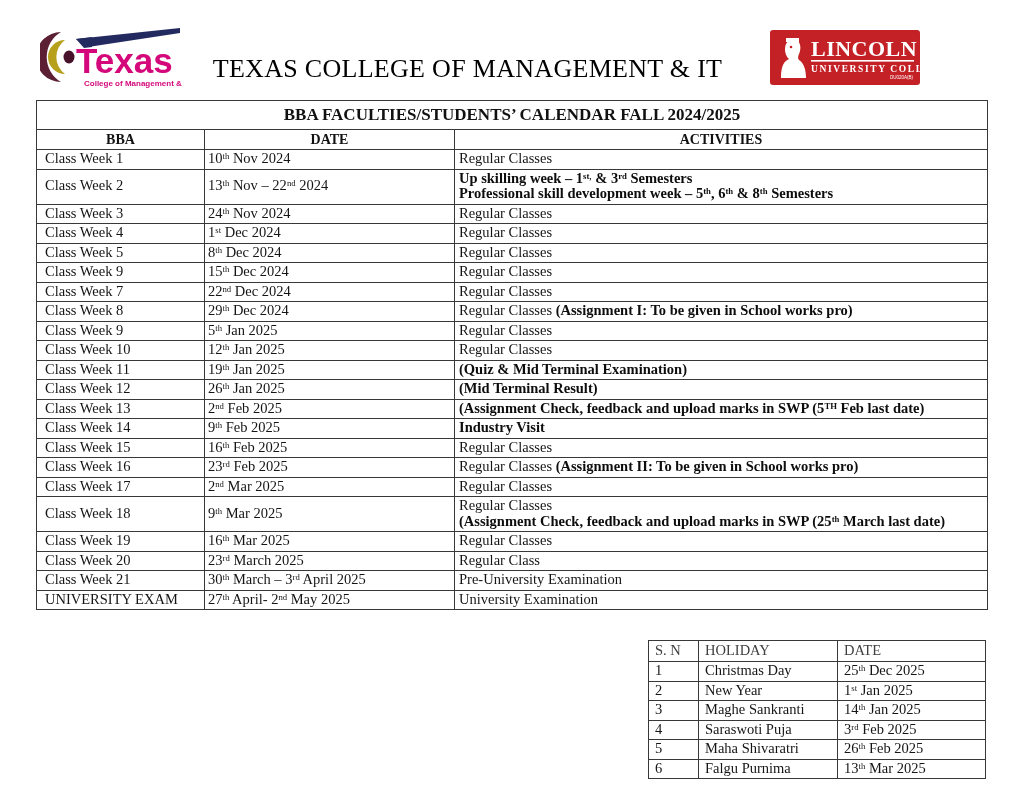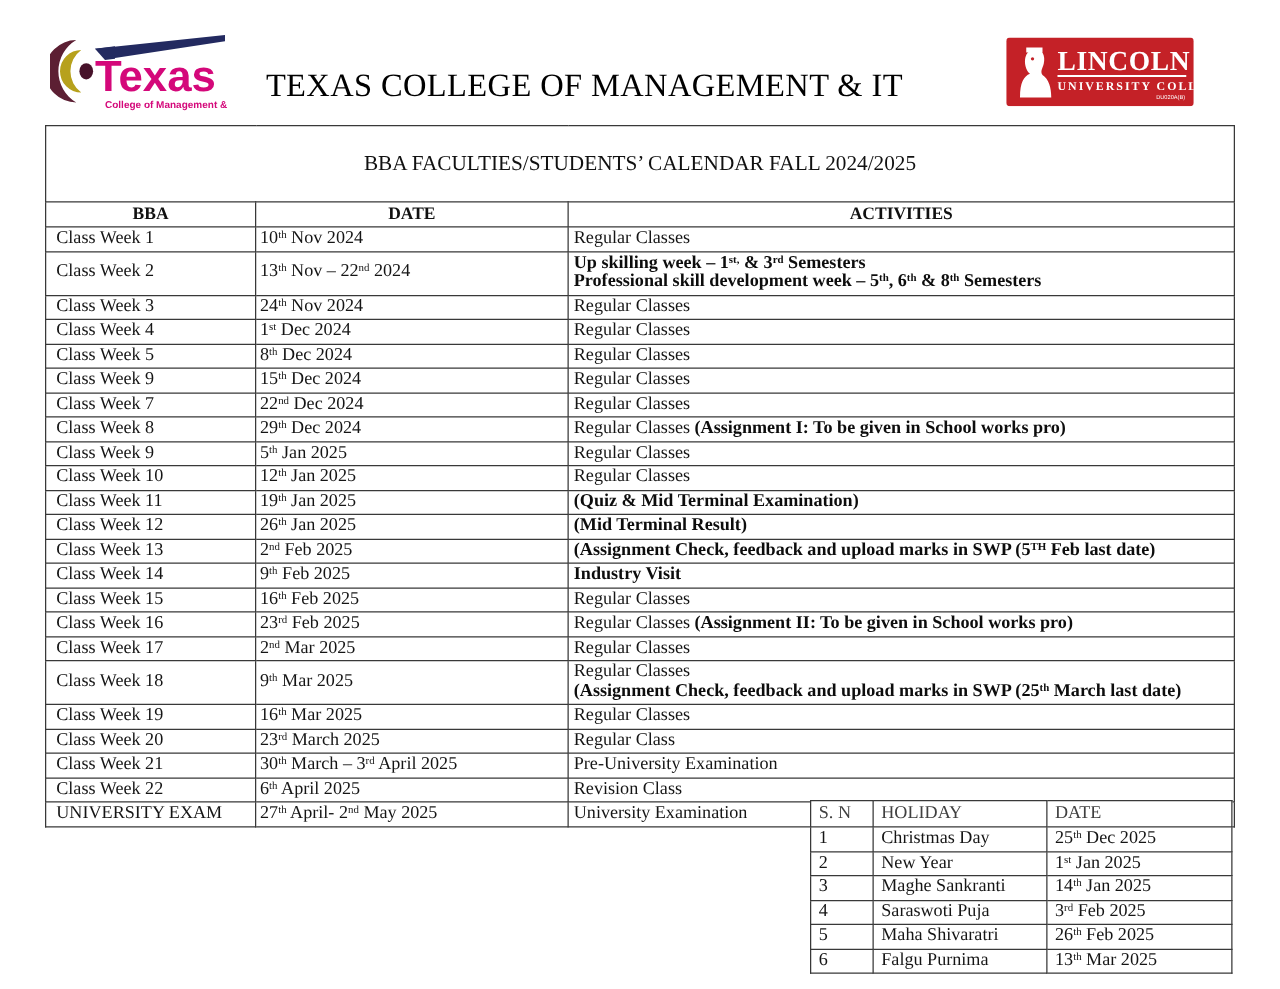--- a/index.html
+++ b/index.html
@@ -10,31 +10,31 @@
   }
   .page{position:absolute;inset:0;background:#fff;overflow:hidden;}
 
   
   .texas-logo{position:absolute;left:40px;top:26px;width:142px;height:66px;}
   .main-title{
     position:absolute;left:150px;top:54px;width:635px;
     text-align:center;font-size:26px;letter-spacing:.3px;color:#000000;
     font-family:"Liberation Serif", serif;white-space:nowrap;
   }
-  .lincoln-logo{position:absolute;left:805px;top:30px;width:140px;height:55px;}
+  .lincoln-logo{position:absolute;left:770px;top:30px;width:140px;height:55px;}
 
   
   table{border-collapse:collapse;table-layout:fixed;background:#fff;}
   td,th{border:1px solid #383838;overflow:hidden;}
   sup{font-size:60%;line-height:0;position:relative;vertical-align:baseline;top:-0.45em;}
 
   
   .cal{position:absolute;left:36px;top:100px;width:952px;border:1.5px solid #2e2e2e;}
   .cal th.cal-title{
-    font-size:17px;font-weight:normal;padding:20px 2px;color:#111;
+    font-size:17px;font-weight:bold;padding:4px 2px;color:#111;
   }
   .cal th.colhead{
     font-size:14px;font-weight:bold;text-align:center;padding:1px 2px;height:17px;color:#111;
   }
   .cal td{
     font-size:14.5px;line-height:15.5px;padding:1px 4px 2px 4px;vertical-align:middle;
   }
   .cal td.c1{padding-left:8px;}
   .cal td.c2{padding-left:3px;}
   .cal td.c3{padding-left:4px;}
@@ -203,25 +203,20 @@
           <td class="c1">Class Week 20</td>
           <td class="c2">23<sup>rd</sup> March 2025</td>
           <td class="c3">Regular Class</td>
         </tr>
         <tr>
           <td class="c1">Class Week 21</td>
           <td class="c2">30<sup>th</sup> March – 3<sup>rd</sup> April 2025</td>
           <td class="c3">Pre-University Examination</td>
         </tr>
         <tr>
-          <td class="c1">Class Week 22</td>
-          <td class="c2">6<sup>th</sup> April 2025</td>
-          <td class="c3">Revision Class</td>
-        </tr>
-        <tr>
           <td class="c1">UNIVERSITY EXAM</td>
           <td class="c2">27<sup>th</sup> April- 2<sup>nd</sup> May 2025</td>
           <td class="c3">University Examination</td>
         </tr>
       </tbody>
   </table>
 
   <table class="hol">
     <colgroup>
         <col style="width:50px">

